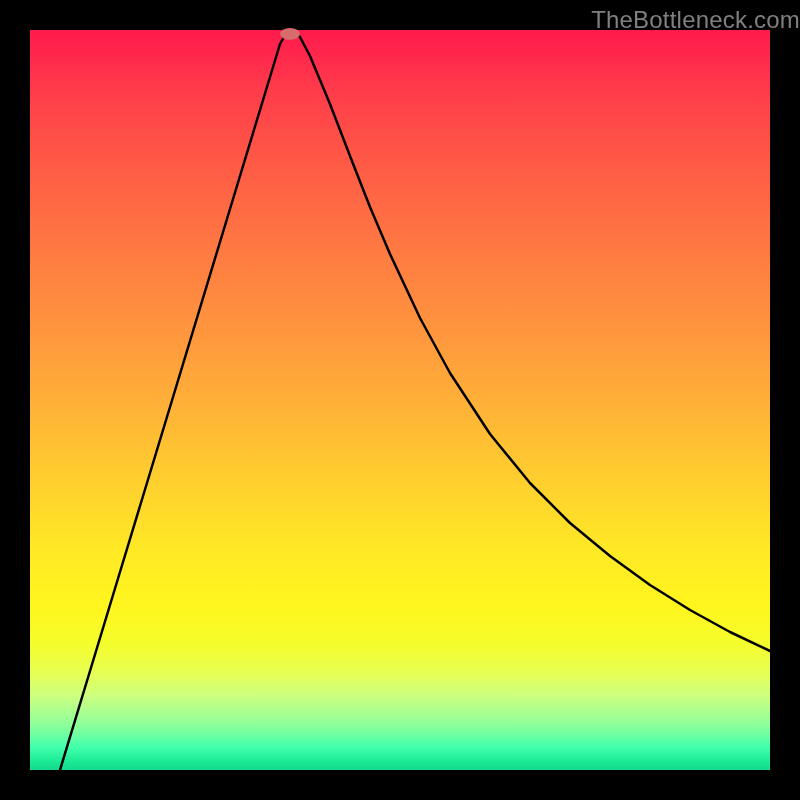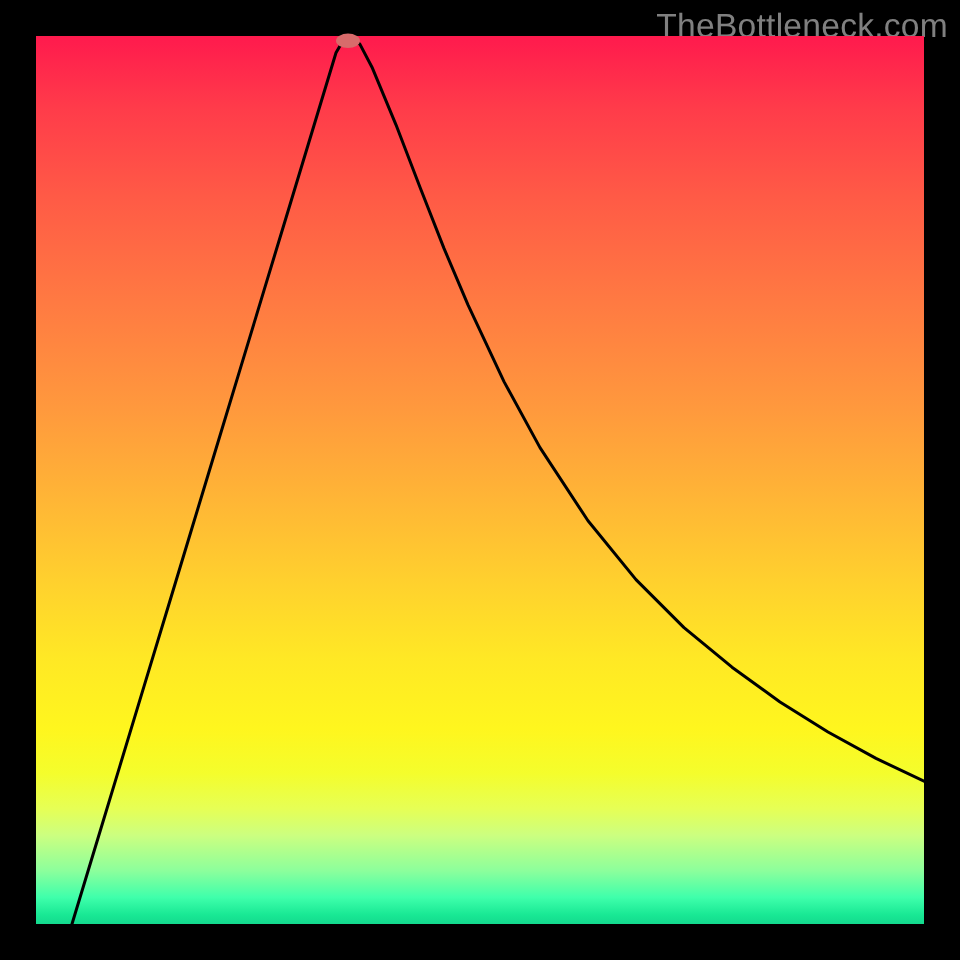--- a/index.html
+++ b/index.html
@@ -41,23 +41,23 @@
       #ccff80 90%,
       #8cff9c 94%,
       #3fffab 97%,
       #18e894 99%,
       #14d98e 100%
     );
   }
   .attribution {
     position: absolute;
     top: 6px;
-    right: 10px;
+    right: 0;
     color: #808080;
-    font-size: 28px;
+    font-size: 24px;
     letter-spacing: 0.2px;
   }
   .marker {
     position: absolute;
     background: #d86b6b;
     border-radius: 50% / 50%;
   }
   svg.curve {
     position: absolute;
     left: 0;

